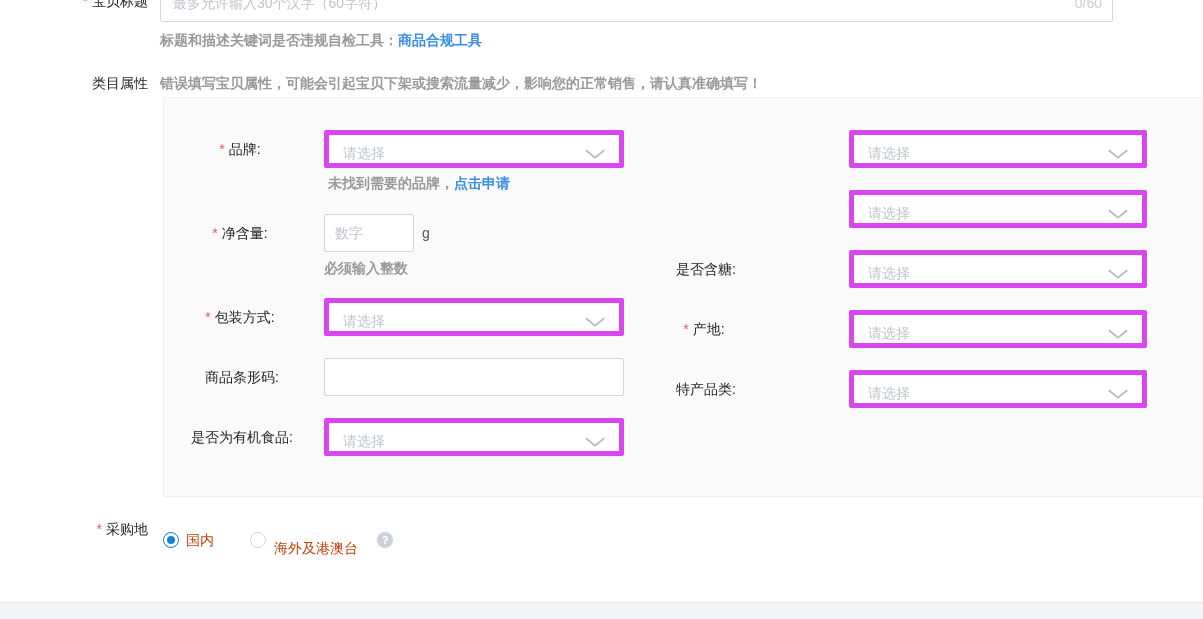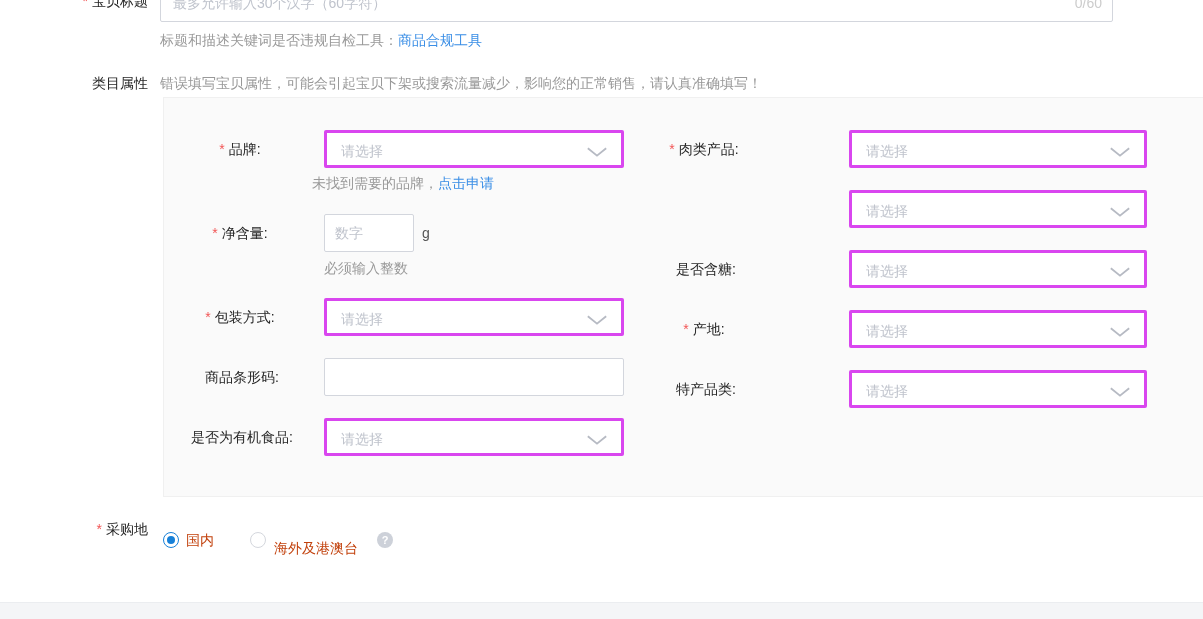--- a/index.html
+++ b/index.html
@@ -4,31 +4,31 @@
 <style>
   * { margin:0; padding:0; box-sizing:border-box; }
   html,body { background:#fff; }
   body { font-family:"Liberation Sans","DejaVu Sans",sans-serif; font-size:14px; color:#262626; }
   #stage { position:relative; width:1203px; height:619px; overflow:hidden; background:#fff; }
 
   .req { color:#f25555; margin-right:4px; }
   .flabel { position:absolute; text-align:center; line-height:38px; color:#262626; white-space:nowrap; }
   .toplabel { position:absolute; text-align:right; color:#262626; white-space:nowrap; }
 
-  .ctl { position:absolute; height:38px; background:#fff; border:3px solid #d946ef; border-radius:2px; }
+  .ctl { position:absolute; height:38px; background:#fff; border:5px solid #d946ef; border-radius:2px; }
   .sel { cursor:pointer; }
   .sel .ph { position:absolute; left:14px; top:0; line-height:36px; color:#bfc3cc; }
   .sel .chev { position:absolute; right:13px; top:13px; width:22px; height:12px; }
 
   input.ti { width:100%; height:100%; border:none; outline:none; background:transparent;
              font-family:inherit; font-size:14px; color:#333; padding:0 12px; }
   input.ti::placeholder { color:#bfc3cc; }
   .inputwrap { position:absolute; background:#fff; border:1px solid #d3d6dd; border-radius:2px; }
 
-  .helper { position:absolute; color:#999; line-height:20px; white-space:nowrap; }
+  .helper { position:absolute; color:#999; line-height:20px; white-space:nowrap;font-weight:bold; }
   .link { color:#3a8ee6; text-decoration:none; cursor:pointer; }
 
   .counter { position:absolute; right:10px; top:0; line-height:39px; color:#ccc; }
 
   #panel { position:absolute; left:163px; top:97px; width:1040px; height:400px;
            background:#fafafa; border:1px solid #f0f0f0; border-right:none; }
 
   .unit { position:absolute; color:#555; line-height:38px; }
 
   .radio { position:absolute; width:16px; height:16px; border:1px solid #d4d7dd; border-radius:50%;
@@ -67,21 +67,21 @@
 
     <div class="flabel" style="left:0;top:32px;width:152px;">
       <span class="req">*</span><span>品牌:</span>
     </div>
     <div class="ctl sel" style="left:160px;top:32px;width:300px;">
       <span class="ph">请选择</span>
       <svg class="chev" viewBox="0 0 24 12">
         <polyline points="2,2 12,10 22,2" fill="none" stroke="#b6bac3" stroke-width="2"></polyline>
       </svg>
     </div>
-    <div class="helper" style="left:148px;top:75px;">
+    <div class="helper" style="left:164px;top:75px;">
       <span>未找到需要的品牌，</span><a class="link">点击申请</a>
     </div>
 
     <div class="flabel" style="left:0;top:116px;width:152px;">
       <span class="req">*</span><span>净含量:</span>
     </div>
     <div class="inputwrap" style="left:160px;top:116px;width:90px;height:38px;">
       <input class="ti" type="text" style="padding: 0px 10px;" placeholder="数字">
     </div>
     <div class="unit" style="left:258px;top:116px;">g</div>
@@ -107,23 +107,20 @@
     <div class="flabel" style="left:0;top:320px;width:152px;">
       <span class="req"></span><span>是否为有机食品:</span>
     </div>
     <div class="ctl sel" style="left:160px;top:320px;width:300px;">
       <span class="ph">请选择</span>
       <svg class="chev" viewBox="0 0 24 12">
         <polyline points="2,2 12,10 22,2" fill="none" stroke="#b6bac3" stroke-width="2"></polyline>
       </svg>
     </div>
 
-    <div class="flabel" style="left:400px;top:32px;width:280px;">
-      <span class="req">*</span><span>肉类产品:</span>
-    </div>
     <div class="ctl sel" style="left:685px;top:32px;width:298px;">
       <span class="ph">请选择</span>
       <svg class="chev" viewBox="0 0 24 12">
         <polyline points="2,2 12,10 22,2" fill="none" stroke="#b6bac3" stroke-width="2"></polyline>
       </svg>
     </div>
 
     <div class="ctl sel" style="left:685px;top:92px;width:298px;">
       <span class="ph">请选择</span>
       <svg class="chev" viewBox="0 0 24 12">

